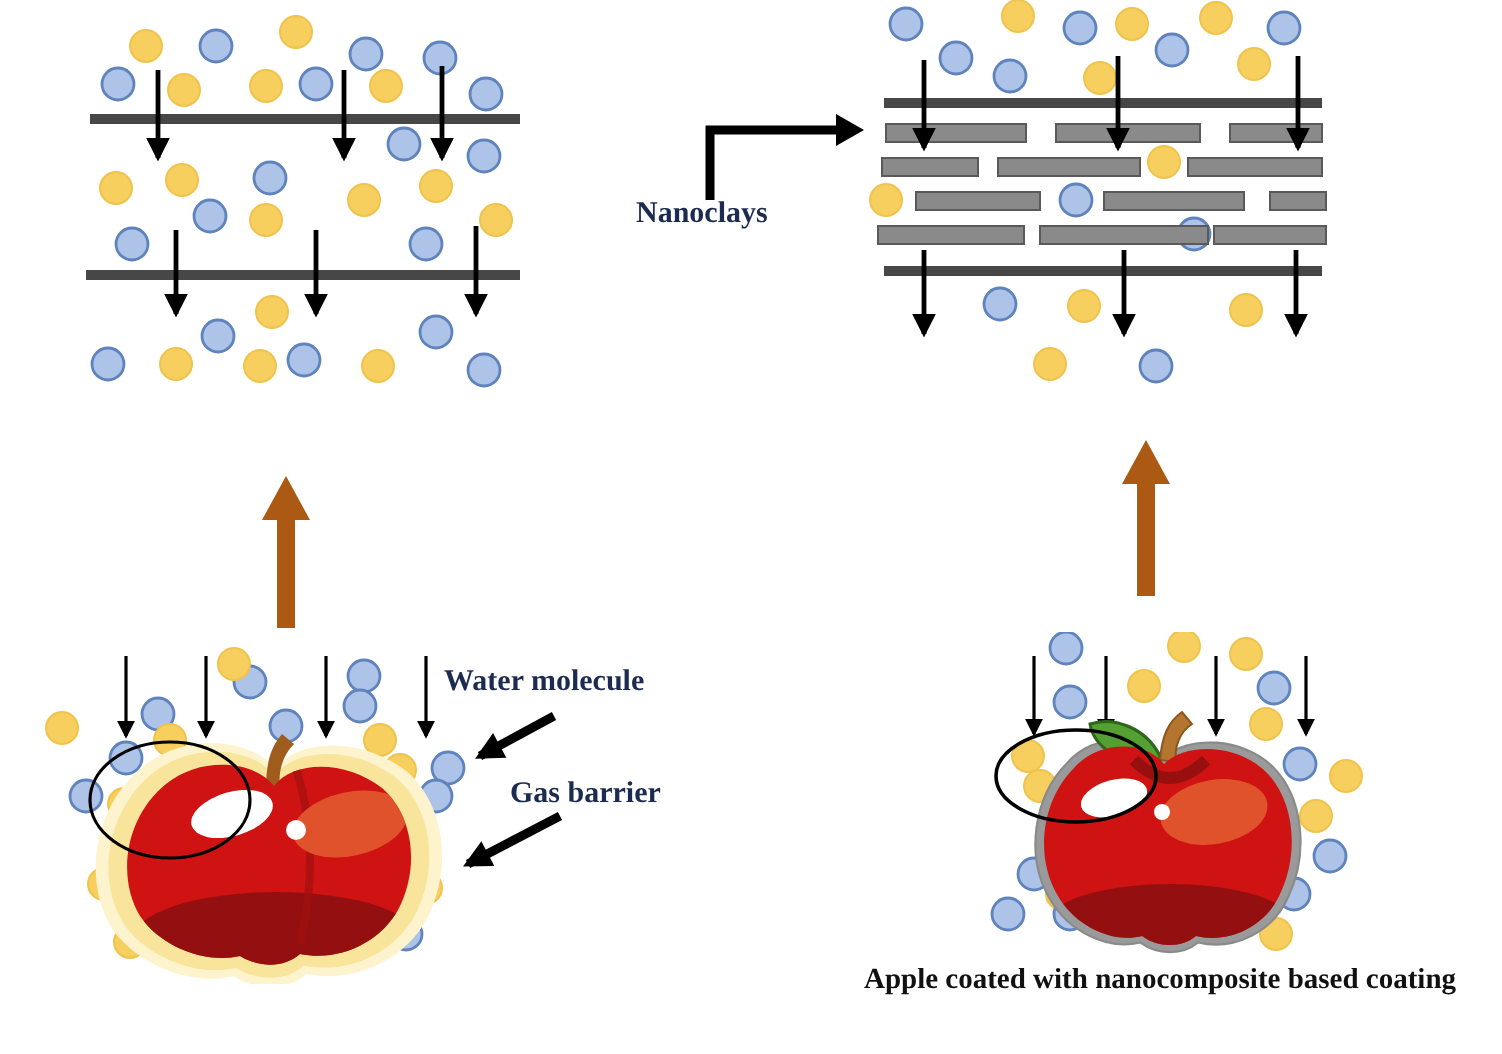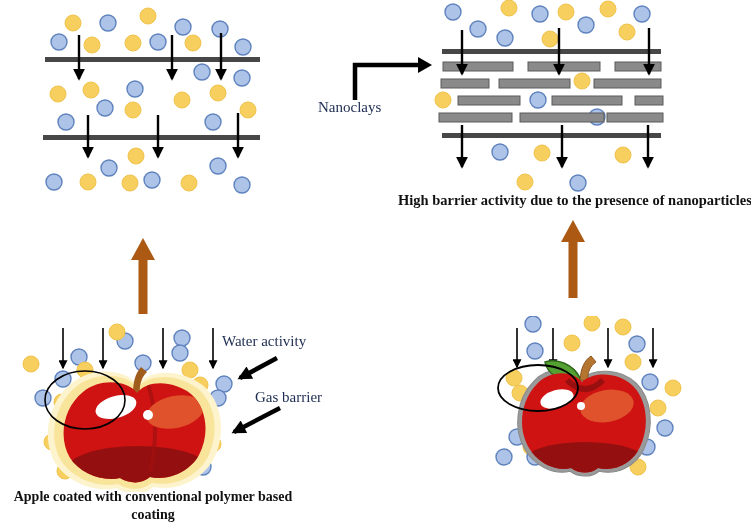--- a/index.html
+++ b/index.html
@@ -5,21 +5,21 @@
   html,body { margin:0; padding:0; background:#ffffff; }
   #canvas {
     position:relative; width:751px; height:527px; background:#ffffff;
     font-family:"Liberation Serif","DejaVu Serif",serif; overflow:hidden;
   }
   .abs { position:absolute; }
   .caption {
     position:absolute; font-weight:bold; color:#111111; text-align:center;
   }
   .navy-label {
-    position:absolute; font-weight:normal; color:#1c2b50; white-space:nowrap;
+    position:absolute; font-weight:bold; color:#1c2b50; white-space:nowrap;
   }
   .db { fill:#aec3e8; stroke:#5f83bd; stroke-width:1.4; }
   .dy { fill:#f7cf5f; stroke:#efc34d; stroke-width:1; }
   .film { fill:#474747; }
   .plate { fill:#8a8a8a; stroke:#5a5a5a; stroke-width:1; }
   .arr { stroke:#000000; fill:none; }
   svg { display:block; }
 </style>
 </head>
 <body>
@@ -132,21 +132,20 @@
     </g>
     <g>
       <path class="arr" d="M37,30 L37,74" stroke-width="2.4" marker-end="url(#m-film)"></path>
       <path class="arr" d="M134,28 L134,74" stroke-width="2.4" marker-end="url(#m-film)"></path>
       <path class="arr" d="M224,28 L224,74" stroke-width="2.4" marker-end="url(#m-film)"></path>
       <path class="arr" d="M37,125 L37,167" stroke-width="2.4" marker-end="url(#m-film)"></path>
       <path class="arr" d="M137,125 L137,167" stroke-width="2.4" marker-end="url(#m-film)"></path>
       <path class="arr" d="M223,125 L223,167" stroke-width="2.4" marker-end="url(#m-film)"></path>
     </g>
   </svg>
-  <div class="caption" style="left:398px;top:192px;width:352px;font-size:14.5px;white-space:nowrap">High barrier activity due to the presence of nanoparticles</div>
 
   <div class="navy-label" style="left:318px;top:99px;font-size:15px">Nanoclays</div>
   <svg class="abs" style="left:348px;top:53px" width="100" height="55">
     <path d="M7,47 L7,12 L72,12" stroke="#000" stroke-width="4.5" fill="none"></path>
     <polygon points="70,4 84,12 70,20" fill="#000"></polygon>
   </svg>
 
   <svg class="abs" style="left:123px;top:236px" width="44" height="80">
     <polygon points="20,2 32,24 24.5,24 24.5,78 15.5,78 15.5,24 8,24" fill="#ab5913"></polygon>
   </svg>
@@ -207,23 +206,22 @@
         <ellipse cx="106" cy="87" rx="21" ry="11" fill="#ffffff" transform="rotate(-16 106 87)"></ellipse>
         <circle cx="138" cy="95" r="5" fill="#ffffff"></circle>
       </g>
     </g>
     <ellipse cx="75" cy="80" rx="40" ry="29" fill="none" stroke="#000" stroke-width="1.6"></ellipse>
     <g>
       <path class="arr" d="M267,38 L230,58" stroke-width="4.5" marker-end="url(#m-thick)"></path>
       <path class="arr" d="M270,88 L224,112" stroke-width="4.5" marker-end="url(#m-thick)"></path>
     </g>
   </svg>
-  <div class="navy-label" style="left:222px;top:333px;font-size:15px">Water activity</div>
+  <div class="navy-label" style="left:222px;top:333px;font-size:15px">Water molecule</div>
   <div class="navy-label" style="left:255px;top:389px;font-size:15px">Gas barrier</div>
-  <div class="caption" style="left:0px;top:488px;width:306px;font-size:14px;line-height:1.3">Apple coated with conventional polymer based coating</div>
 
   <svg class="abs" style="left:485px;top:316px" width="266" height="172">
     <defs>
       <clipPath id="rapple">
         <path d="M97,66 C88,54 64,54 52,68 C36,84 32,112 44,132 C52,146 70,156 86,152
                  C94,158 106,158 113,152 C130,156 148,147 155,131 C165,110 162,84 148,70
                  C134,56 108,55 97,66 Z"></path>
       </clipPath>
     </defs>
     <g>
@@ -263,14 +261,15 @@
         <rect x="30" y="50" width="140" height="115" fill="#ce1312"></rect>
         <ellipse cx="100" cy="146" rx="62" ry="20" fill="#8e0f10" opacity="0.9"></ellipse>
         <ellipse cx="122" cy="90" rx="27" ry="16" fill="#e0522c" transform="rotate(-10 122 90)"></ellipse>
         <path d="M82,64 C94,76 106,76 118,64" stroke="#8e0f10" stroke-width="6" fill="none" opacity="0.85"></path>
         <ellipse cx="72" cy="83" rx="17" ry="9" fill="#ffffff" transform="rotate(-15 72 83)"></ellipse>
         <circle cx="96" cy="90" r="4" fill="#ffffff"></circle>
       </g>
     </g>
     <ellipse cx="53" cy="72" rx="40" ry="23" fill="none" stroke="#000" stroke-width="1.8"></ellipse>
   </svg>
+  <div class="caption" style="left:420px;top:482px;width:320px;font-size:14.5px;white-space:nowrap">Apple coated with nanocomposite based coating</div>
 
 </div>
 
 </body></html>

